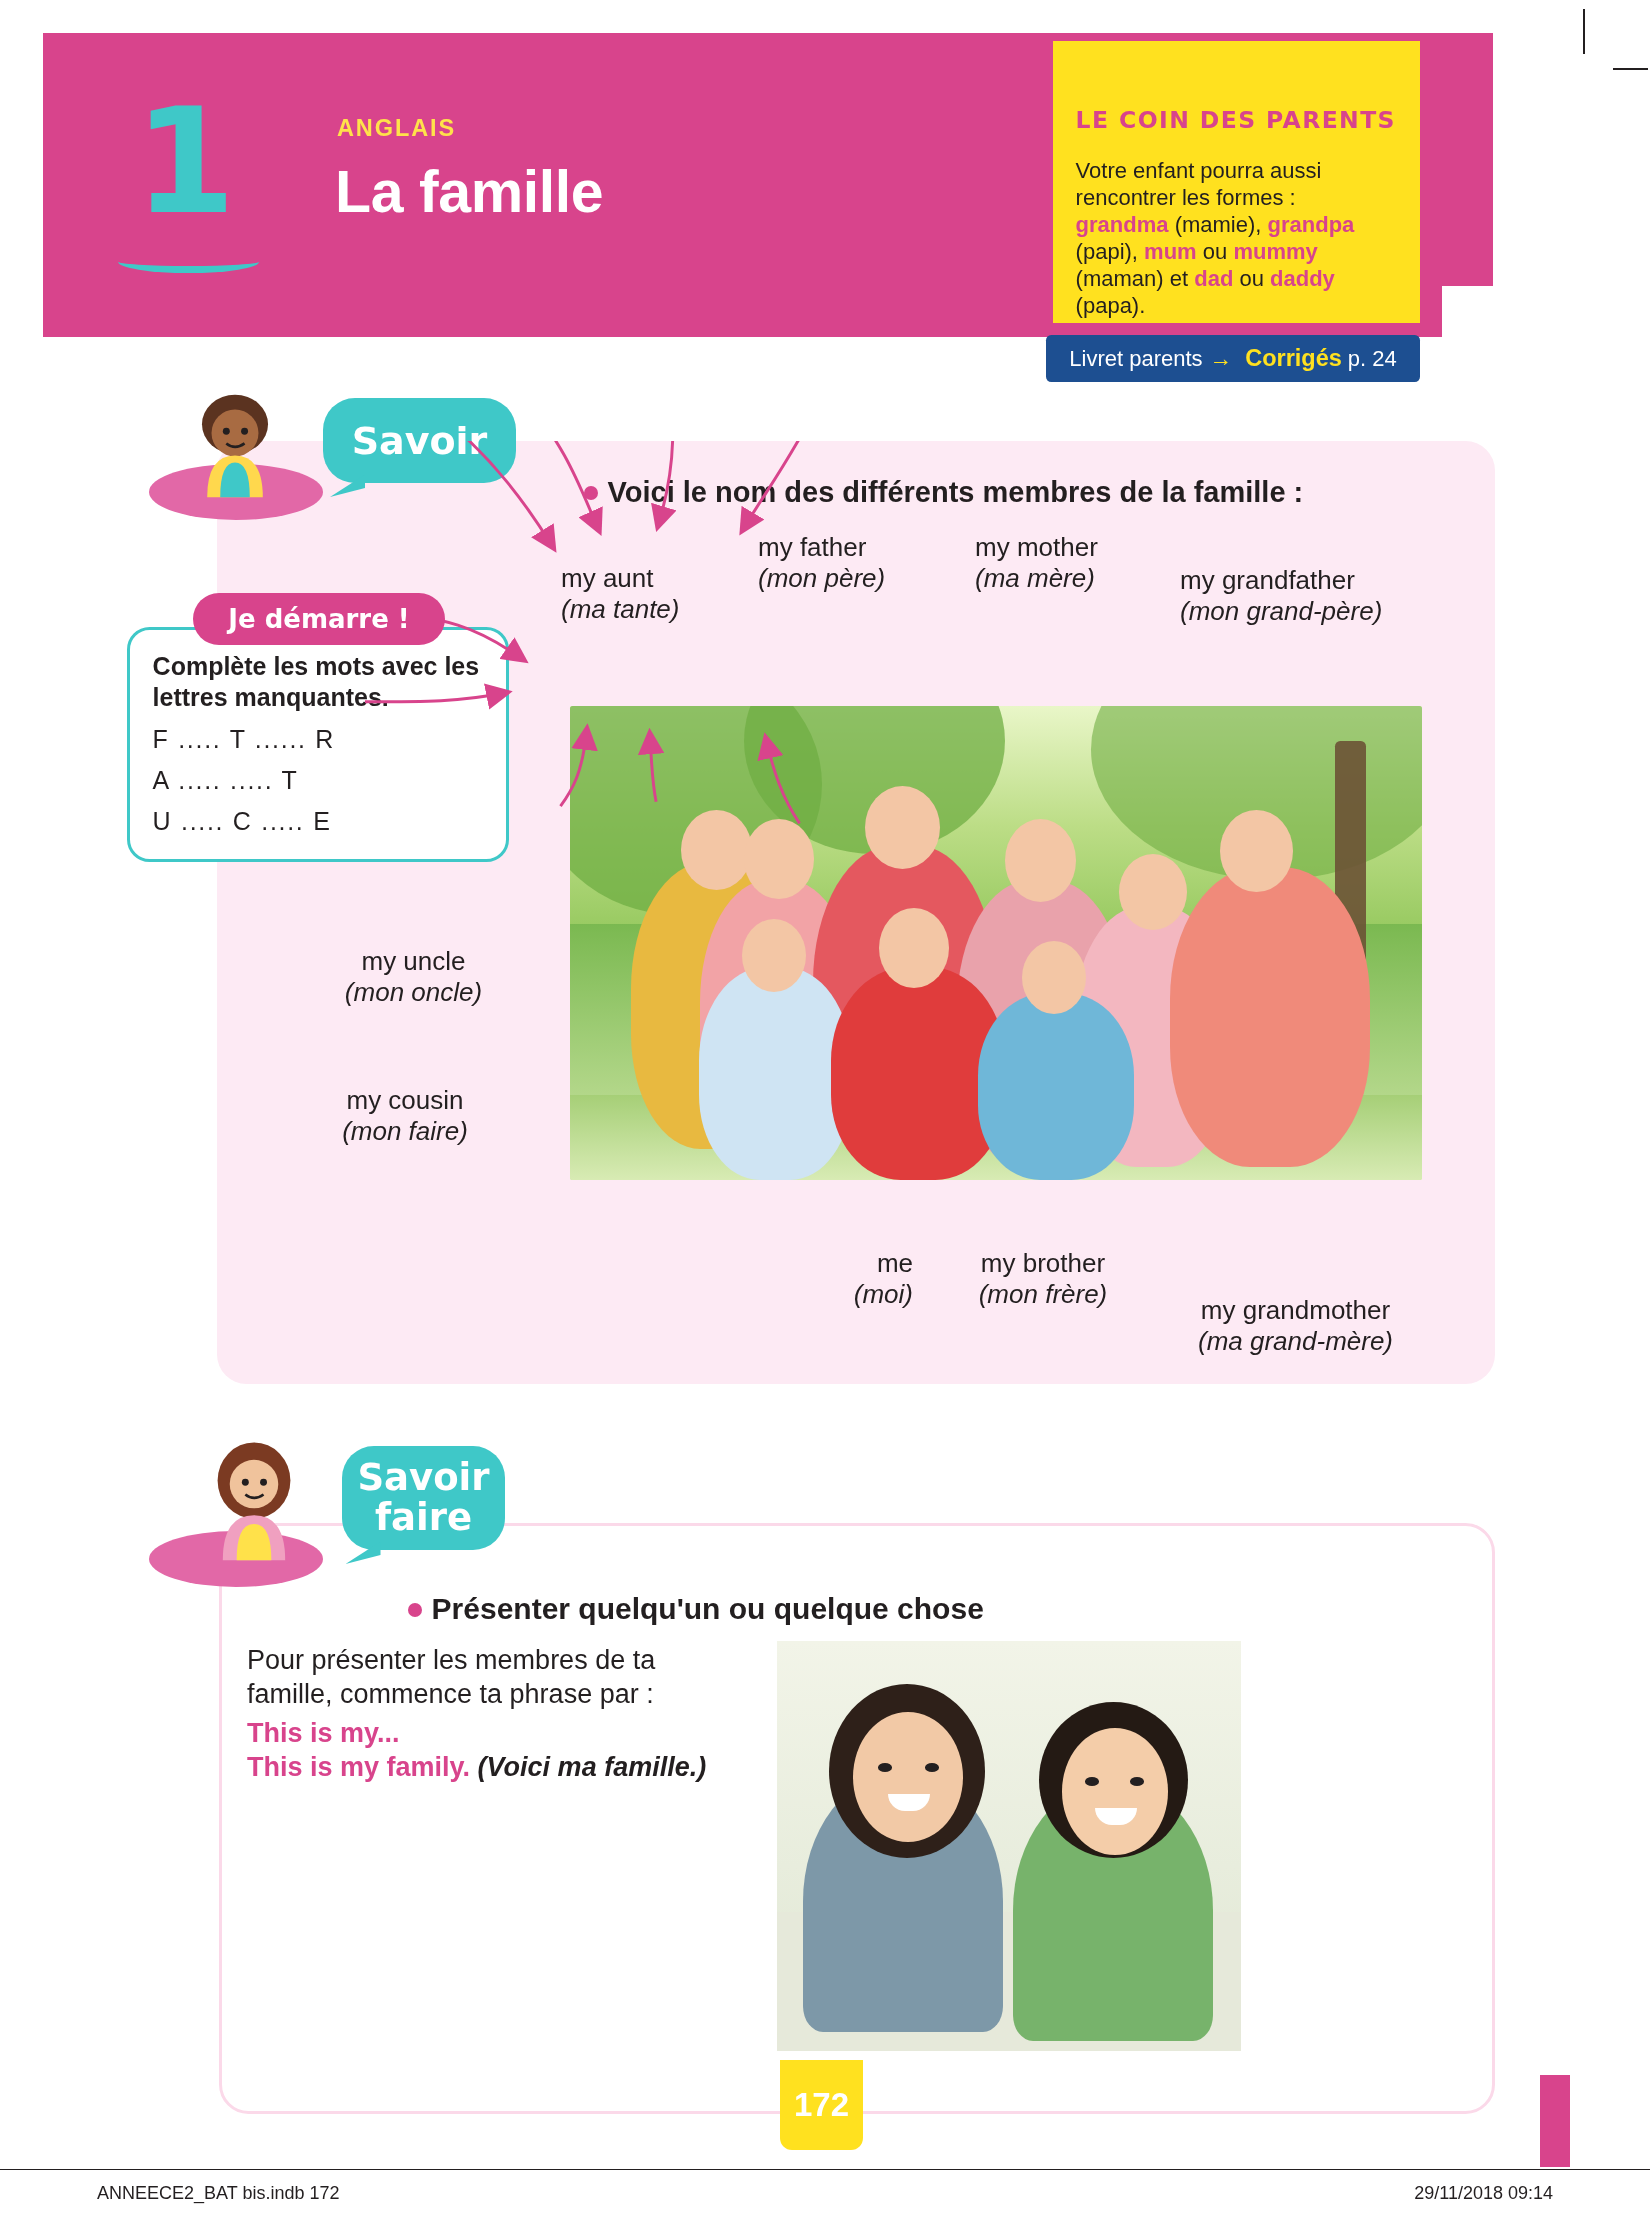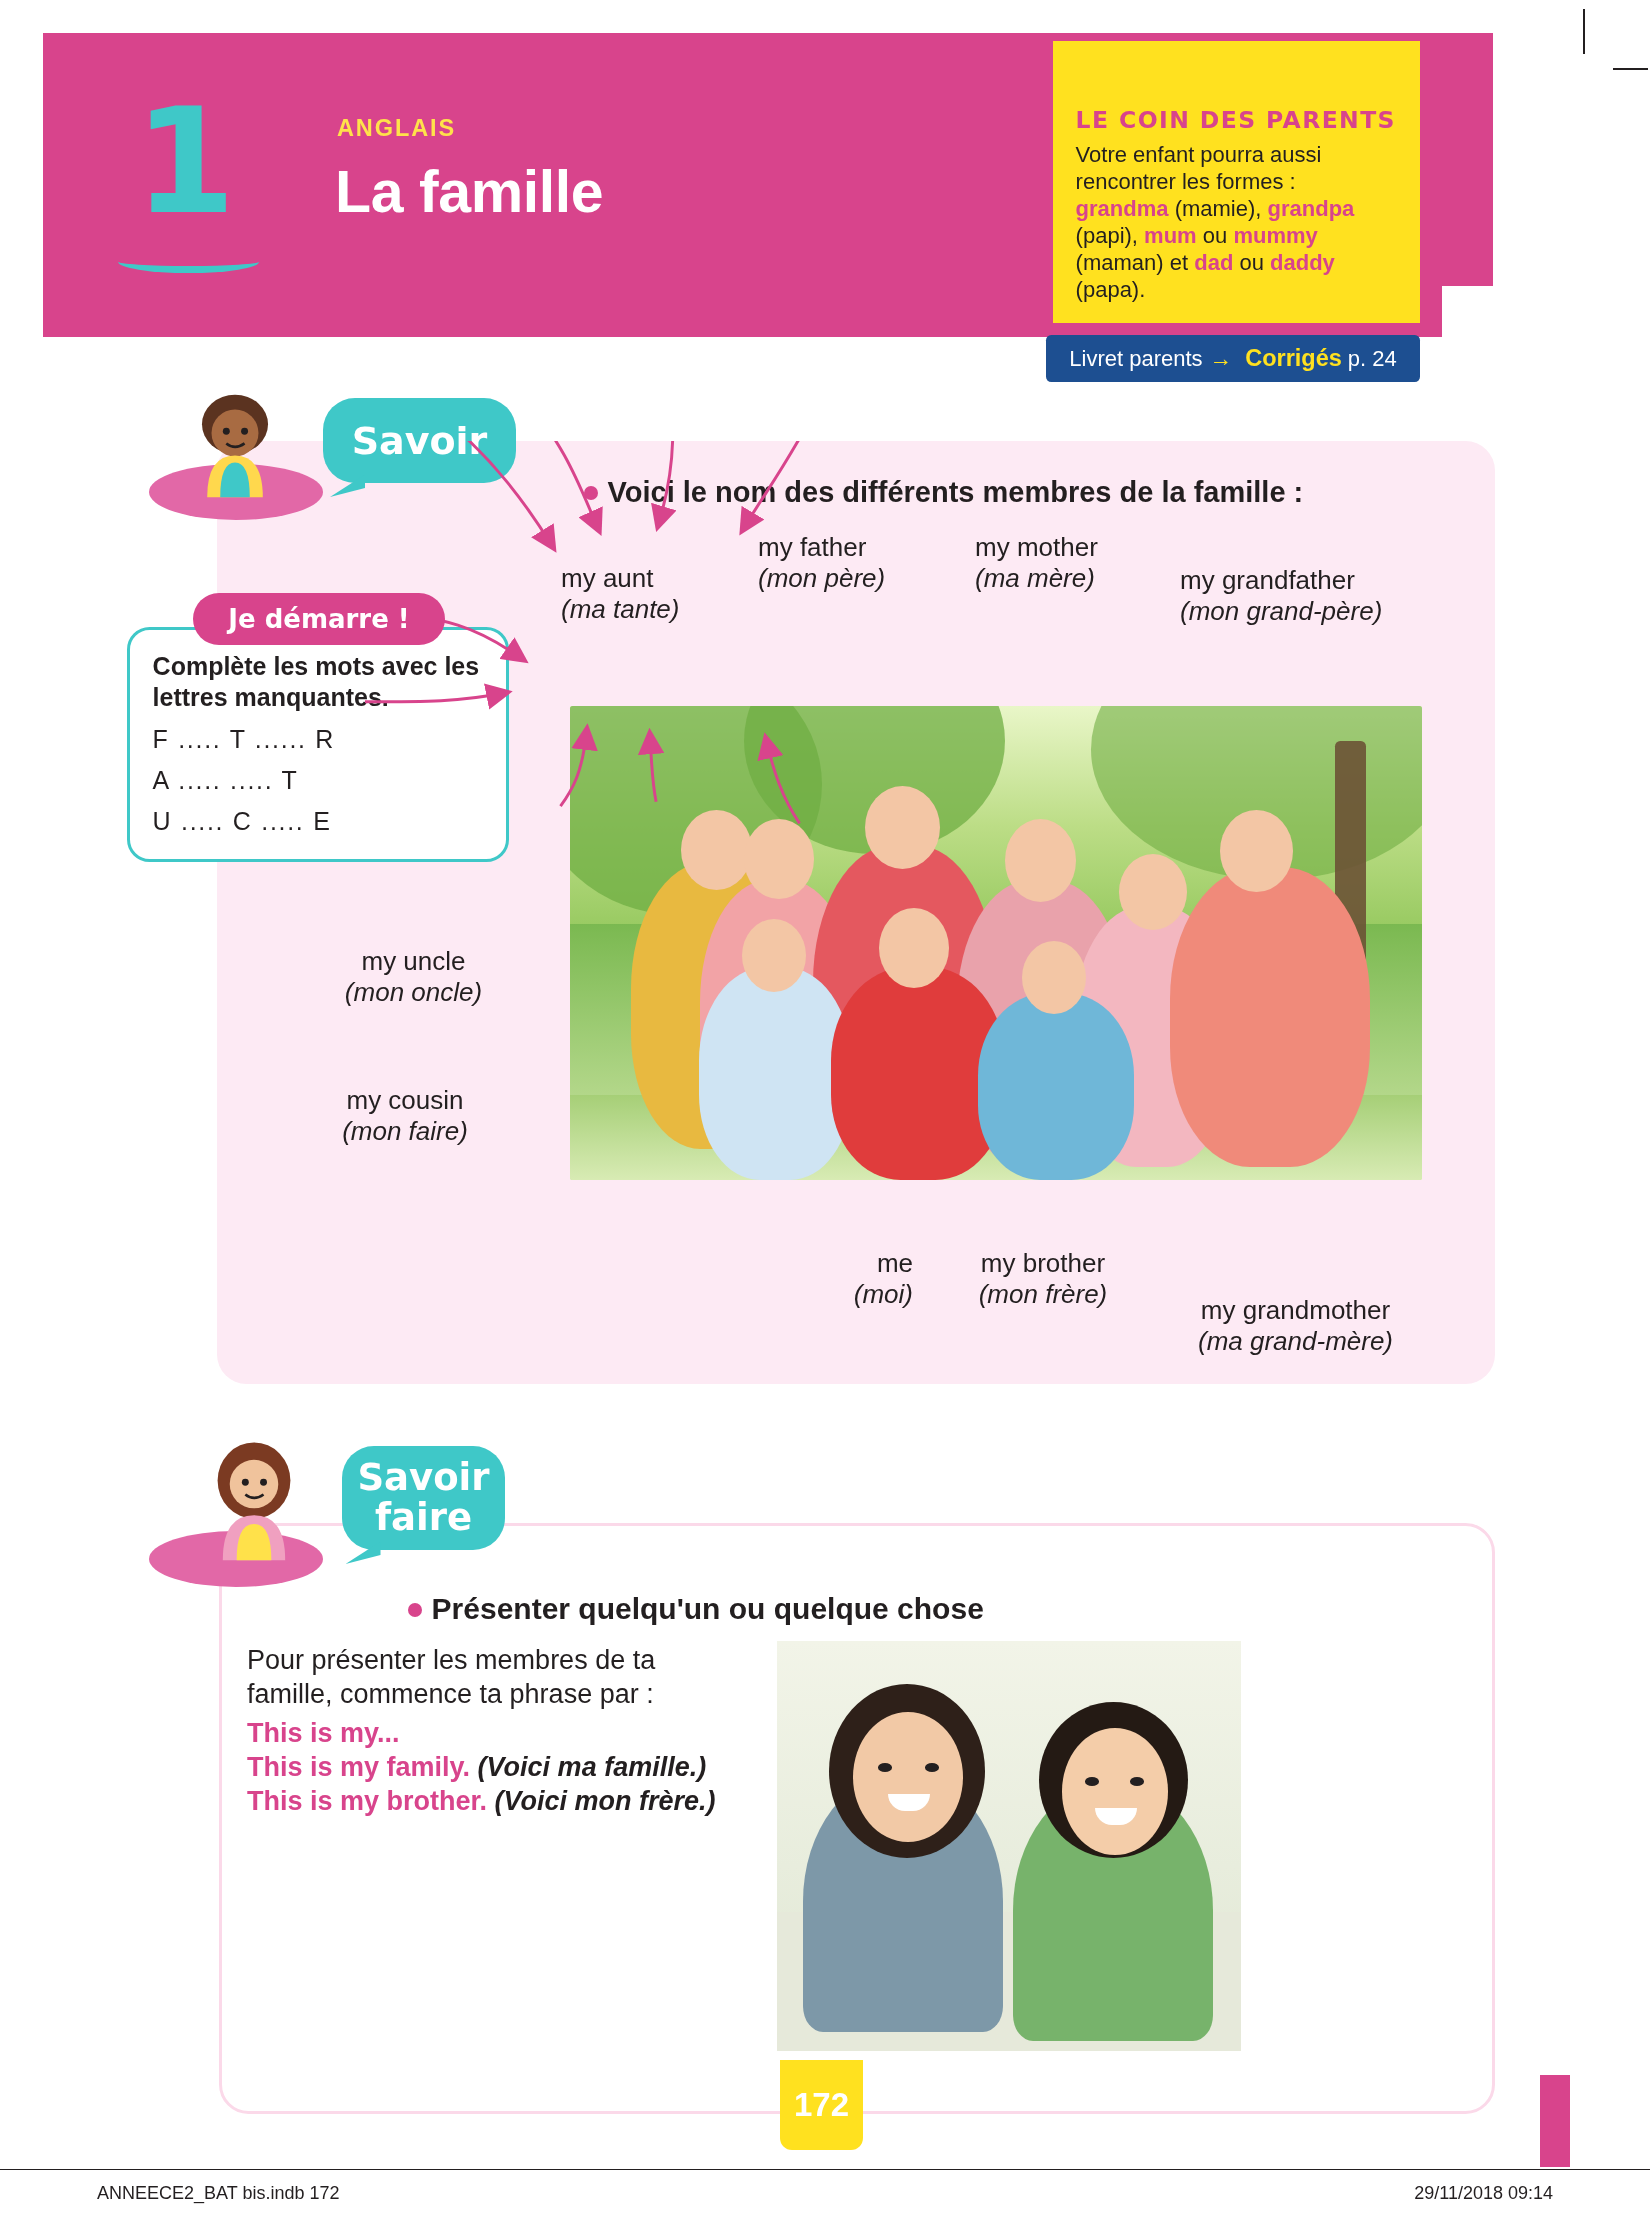--- a/index.html
+++ b/index.html
@@ -43,21 +43,21 @@
   .parents-box{
     position:absolute;left:1053px;top:41px;width:367px;height:282px;
     background:#ffe11f;padding:22.6px 22.6px 0 22.6px;box-sizing:border-box;
   }
   .parents-title{
     color:#d8448c;font-size:23.5px;font-weight:bold;letter-spacing:1.4px;
     font-family:"DejaVu Sans", sans-serif;
     margin-top:42px;
   }
   .parents-text{
-    margin-top:7px;font-size:22px;line-height:27px;color:#231f20;
+    margin-top:23px;font-size:22px;line-height:27px;color:#231f20;
   }
   .pink{color:#d8448c;font-weight:bold;}
   .parents-ribbon{
     position:absolute;left:1046px;top:335px;width:374px;height:47px;
     background:#1d4f91;border-radius:5.2px;color:#ffffff;
     display:flex;align-items:center;justify-content:center;
     font-size:22px;
   }
   .parents-ribbon b{color:#ffe11f;font-size:23.5px;margin:0 6px;}
   .arrow-yellow{color:#ffe11f;margin:0 7px;font-size:22.6px;}
@@ -337,24 +337,20 @@
 
   <div class="sf-body">
     <div>Pour présenter les membres de ta famille, commence ta phrase par :</div>
     <div style="margin-top:5.2px;">
       <span class="pinkline">This is my...</span>
     </div>
     <div>
       <span class="pinkline">This is my family.</span>
       <span class="ital">(Voici ma famille.)</span>
     </div>
-    <div>
-      <span class="pinkline">This is my brother.</span>
-      <span class="ital">(Voici mon frère.)</span>
-    </div>
   </div>
 
   <div class="kids-photo">
     <div style="position:absolute;left:0;bottom:0;width:100%;height:34%;background:#e6e9da;"></div>
     <div style="position:absolute;left:26px;top:130px;width:200px;height:261px;border-radius:50% 50% 10% 10%;background:#7d98a8;"></div>
     <div style="position:absolute;left:52px;top:43px;width:156px;height:174px;border-radius:50%;background:#2e2019;"></div>
     <div style="position:absolute;left:76px;top:71px;width:110px;height:130px;border-radius:50%;background:#f2c9a6;"></div>
     <div style="position:absolute;left:101px;top:122px;width:14px;height:8.7px;border-radius:50%;background:#231f20;"></div>
     <div style="position:absolute;left:148px;top:122px;width:14px;height:8.7px;border-radius:50%;background:#231f20;"></div>
     <div style="position:absolute;left:111px;top:153px;width:42px;height:17.4px;border-radius:0 0 21px 21px;background:#ffffff;"></div>

